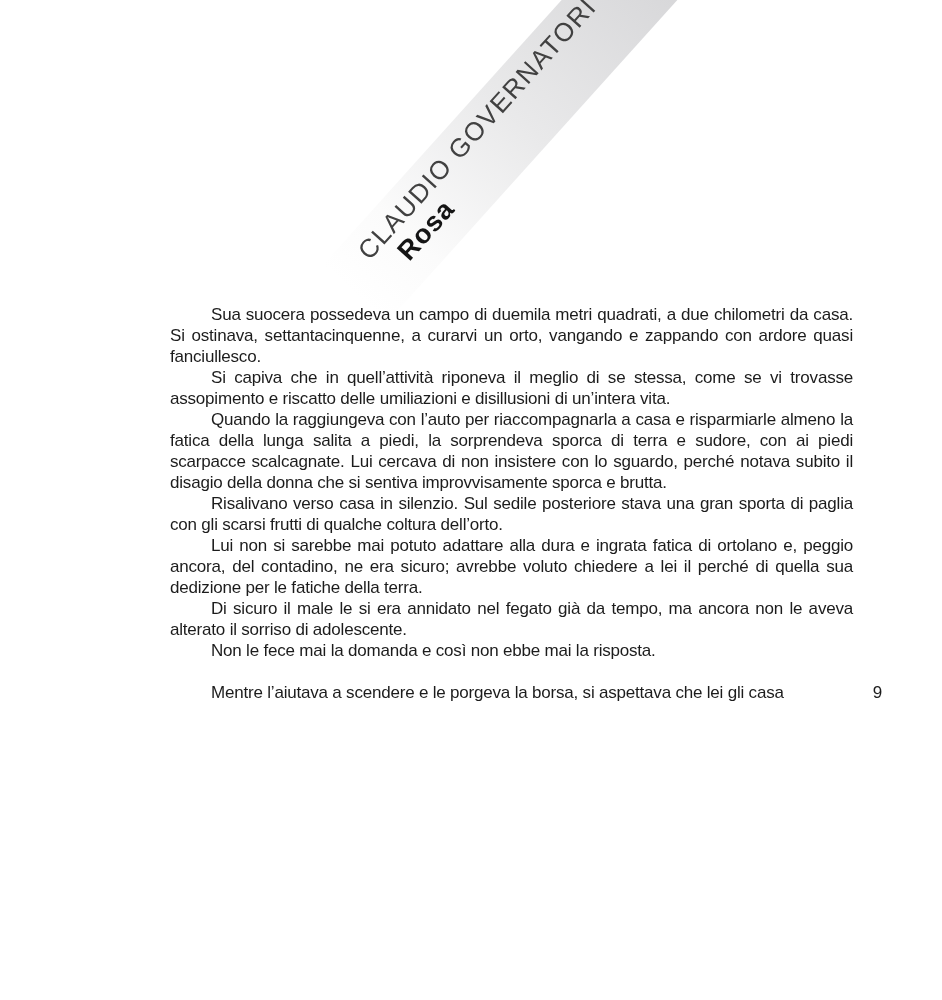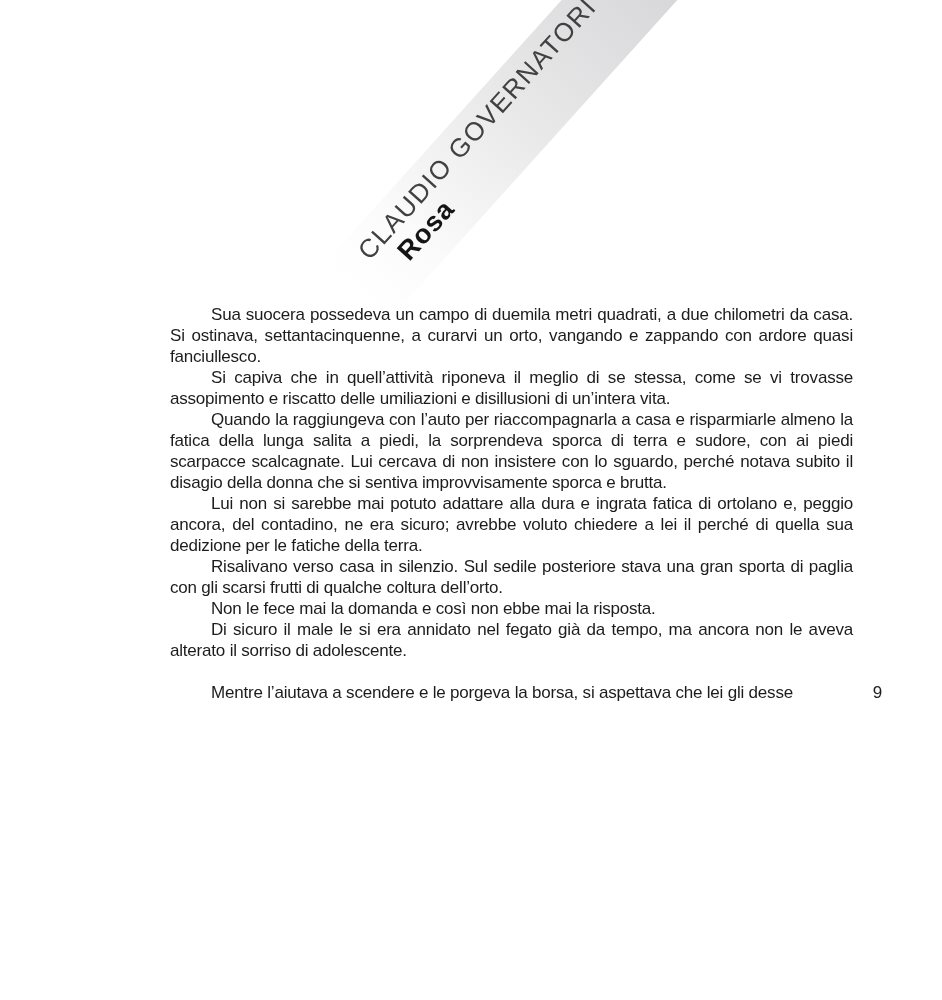--- a/index.html
+++ b/index.html
@@ -94,23 +94,23 @@
 
   <div class="ribbon">
     <span class="author">CLAUDIO GOVERNATORI</span>
     <span class="title">Rosa</span>
   </div>
 
   <div class="content">
     <p>Sua suocera possedeva un campo di duemila metri quadrati, a due chilometri da casa. Si ostinava, settantacinquenne, a curarvi un orto, vangando e zappando con ardore quasi fanciullesco.</p>
     <p>Si capiva che in quell’attività riponeva il meglio di se stessa, come se vi trovasse assopimento e riscatto delle umiliazioni e disillusioni di un’intera vita.</p>
     <p>Quando la raggiungeva con l’auto per riaccompagnarla a casa e risparmiarle almeno la fatica della lunga salita a piedi, la sorprendeva sporca di terra e sudore, con ai piedi scarpacce scalcagnate. Lui cercava di non insistere con lo sguardo, perché notava subito il disagio della donna che si sentiva improvvisamente sporca e brutta.</p>
+    <p>Risalivano verso casa in silenzio. Sul sedile posteriore stava una gran sporta di paglia con gli scarsi frutti di qualche coltura dell’orto.</p>
     <p>Lui non si sarebbe mai potuto adattare alla dura e ingrata fatica di ortolano e, peggio ancora, del contadino, ne era sicuro; avrebbe voluto chiedere a lei il perché di quella sua dedizione per le fatiche della terra.</p>
-    <p>Risalivano verso casa in silenzio. Sul sedile posteriore stava una gran sporta di paglia con gli scarsi frutti di qualche coltura dell’orto.</p>
+    <p>Di sicuro il male le si era annidato nel fegato già da tempo, ma ancora non le aveva alterato il sorriso di adolescente.</p>
     <p>Non le fece mai la domanda e così non ebbe mai la risposta.</p>
-    <p>Di sicuro il male le si era annidato nel fegato già da tempo, ma ancora non le aveva alterato il sorriso di adolescente.</p>
     <p class="gap">
-      <span>Mentre l’aiutava a scendere e le porgeva la borsa, si aspettava che lei gli desse</span>
+      <span>Mentre l’aiutava a scendere e le porgeva la borsa, si aspettava che lei gli casa</span>
       <span class="page-number">9</span>
     </p>
   </div>
 
 </div>
 
 </body></html>

